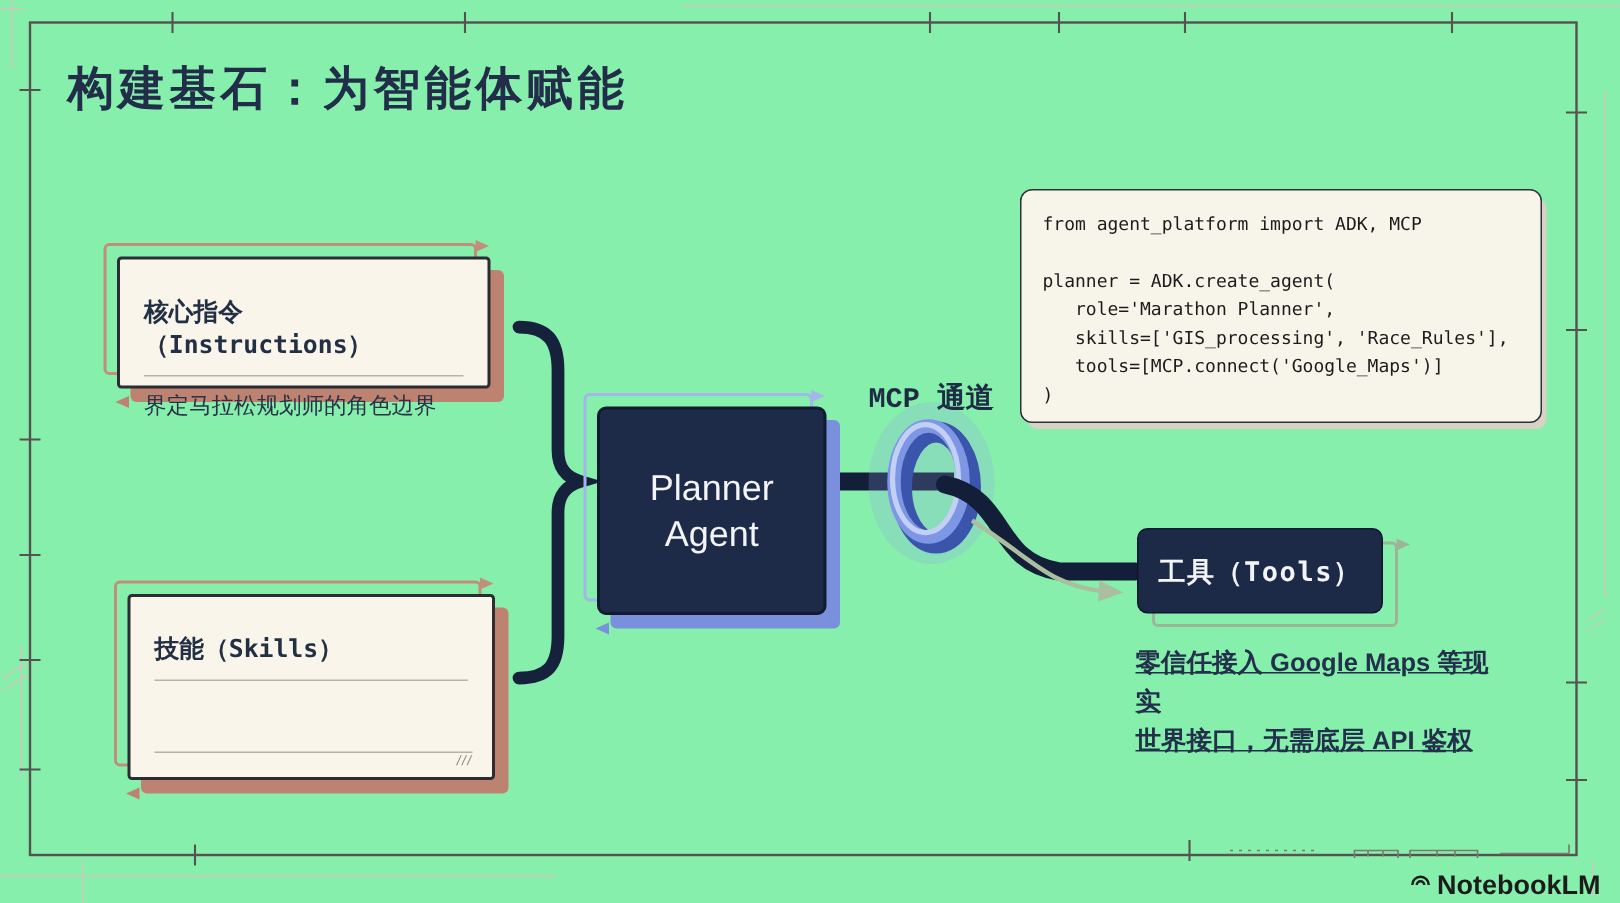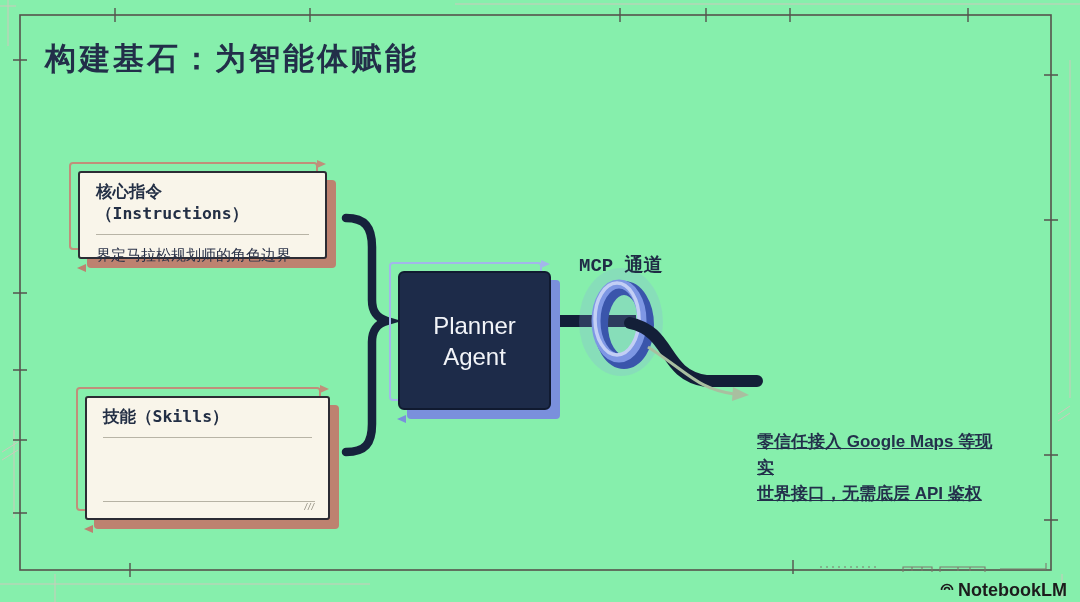--- a/index.html
+++ b/index.html
@@ -18,21 +18,21 @@
   .deco.outline::after{content:"";position:absolute;right:-10px;top:-4px;
       border-left:9px solid var(--c);border-top:4px solid transparent;border-bottom:4px solid transparent;}
   .deco.fill{background:var(--cf);transform:translate(9px,9px);}
   .deco.fill::after{content:"";position:absolute;left:-10px;bottom:-4px;
       border-right:9px solid var(--cf);border-top:4px solid transparent;border-bottom:4px solid transparent;}
   .terra{--c:#c08f7a;--cf:#bd8270;}
   .blue{--c:#a3b6ea;--cf:#7a90dc;}
   .sage{--c:#9cb598;--cf:#9cb598;}
 
   .card-box{position:absolute;left:0;top:0;right:0;bottom:0;background:#f9f5ea;
-            border:2px solid #2c2c34;border-radius:3px;padding:8px 16px;box-sizing:border-box;}
+            border:2px solid #2c2c34;border-radius:3px;padding:24px 16px;box-sizing:border-box;}
   .card-title{font-family:"DejaVu Sans Mono",monospace;font-size:16.5px;font-weight:700;color:#232f45;}
   .card-divider{border:none;border-top:1px solid #b8b4a6;margin:9px 0 8px 0;height:0;}
   .card-body{font-size:15px;line-height:24px;color:#2a3248;white-space:pre-line;}
   .card-foot{position:absolute;left:16px;right:13px;bottom:6px;border-top:1px solid #b6b2a4;
              text-align:right;font-size:9px;font-style:italic;color:#8a8678;letter-spacing:1px;}
 
   .agent-box{position:absolute;left:0;top:0;right:0;bottom:0;background:#1d2b49;
              border:2px solid #101a30;border-radius:6px;display:flex;align-items:center;justify-content:center;
              color:#f2f4f8;font-size:24px;line-height:31px;font-weight:500;text-align:center;white-space:pre-line;}
   .tools-box{position:absolute;left:0;top:0;right:0;bottom:0;background:#1c2a48;
@@ -123,21 +123,34 @@
 
   <div class="card-wrap" style="left:398px;top:271px;width:153px;height:139px;">
     <div class="deco outline blue"></div>
     <div class="deco fill blue"></div>
     <div class="agent-box">Planner
 Agent</div>
   </div>
 
   <div class="mcp-label">MCP 通道</div>
 
+  <div class="code-box">
+    <div class="code-line">from agent_platform import ADK, MCP</div>
+    <div class="code-line"></div>
+    <div class="code-line">planner = ADK.create_agent(</div>
+    <div class="code-line">   role='Marathon Planner',</div>
+    <div class="code-line">   skills=['GIS_processing', 'Race_Rules'],</div>
+    <div class="code-line">   tools=[MCP.connect('Google_Maps')]</div>
+    <div class="code-line">)</div>
+  </div>
 
+  <div class="card-wrap" style="left:758px;top:352px;width:164px;height:57px;">
+    <div class="deco outline sage offset-br"></div>
+    <div class="tools-box">工具（Tools）</div>
+  </div>
 
   <div class="tools-desc">零信任接入 Google Maps 等现实
 世界接口，无需底层 API 鉴权</div>
 
   <div class="watermark">
     <svg width="14" height="13" viewBox="0 0 14 13">
       <path d="M1.5,10 A5.5,5.5 0 0 1 12.5,10" fill="none" stroke="#1c1c1c" stroke-width="1.6"></path>
       <path d="M4.5,10 A2.5,2.5 0 0 1 9.5,10" fill="none" stroke="#1c1c1c" stroke-width="1.6"></path>
     </svg>
     <span>NotebookLM</span>

